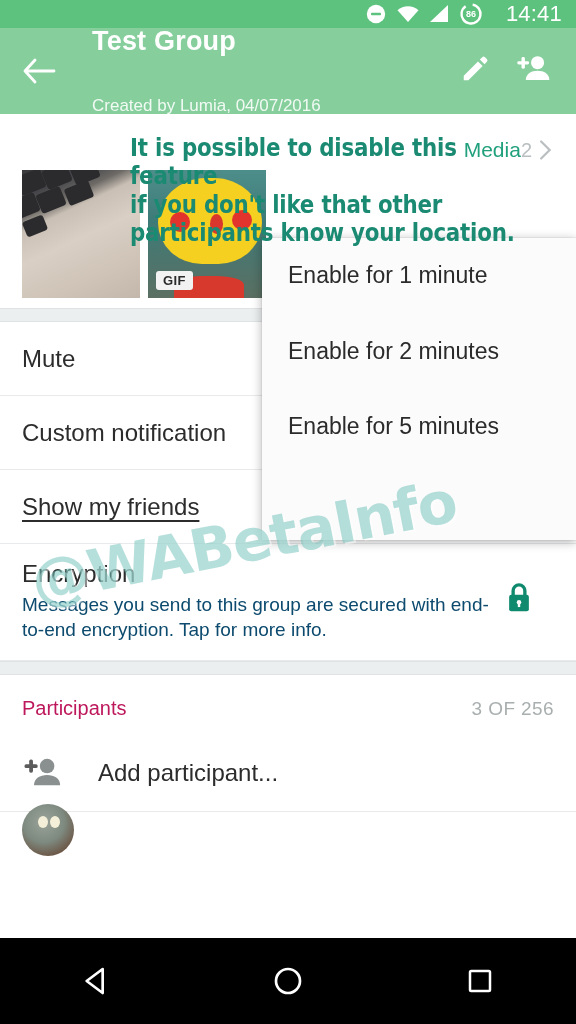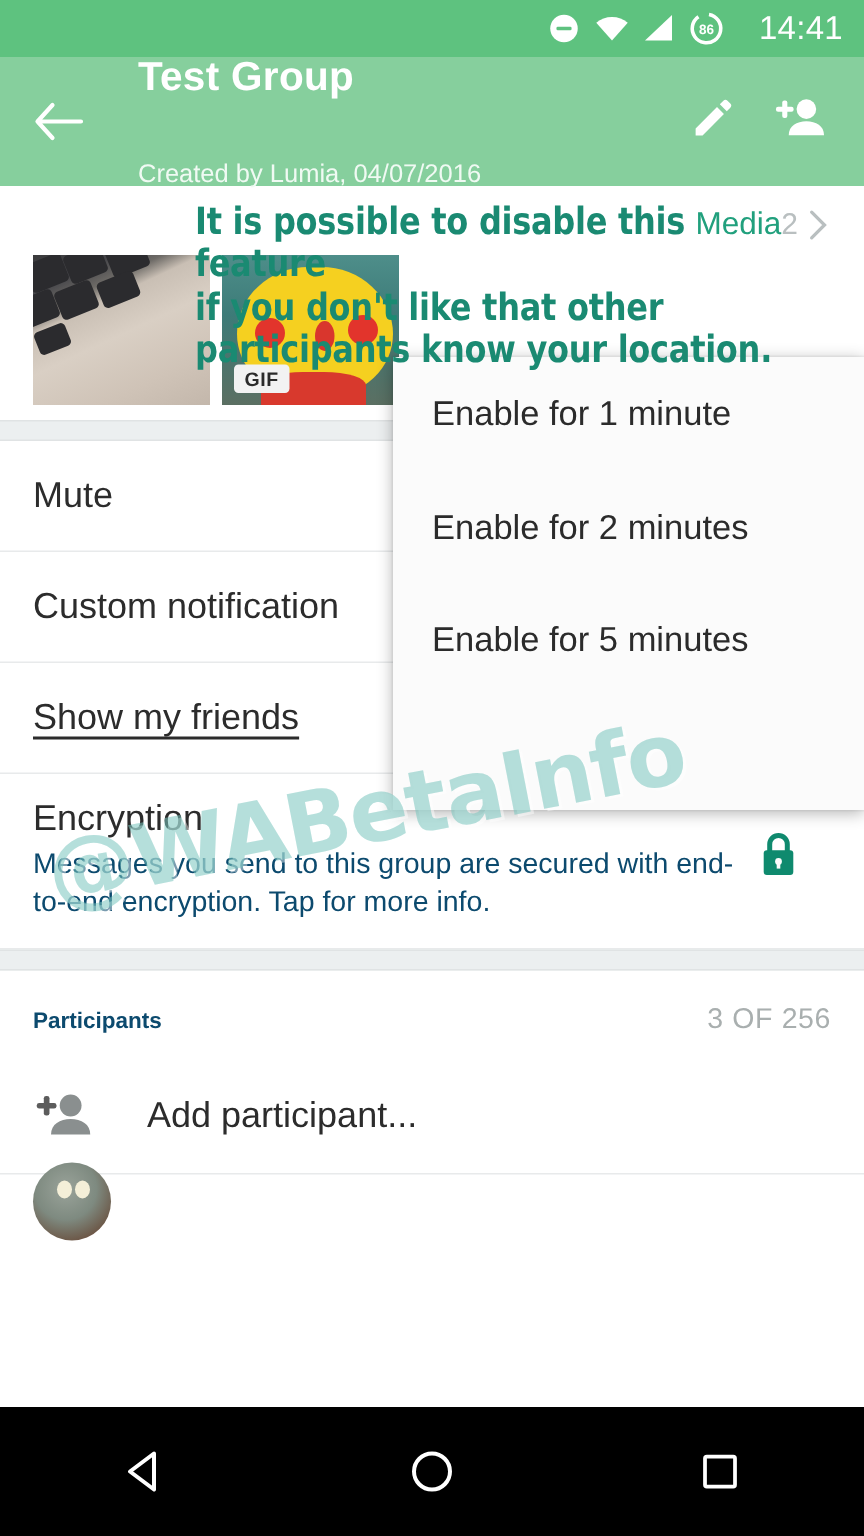--- a/index.html
+++ b/index.html
@@ -6,21 +6,21 @@
   html,body{ width:576px; height:1024px; overflow:hidden; }
   body{
     font-family:"Liberation Sans","DejaVu Sans",sans-serif;
     background:#ffffff;
     position:relative;
     -webkit-font-smoothing:antialiased;
   }
 
   
   .statusbar{
-    height:38px; background:#5ec27f; display:flex; align-items:center;
+    height:28px; background:#5ec27f; display:flex; align-items:center;
     justify-content:flex-end; padding-right:14px; gap:9px;
   }
   .sb-icon{ display:flex; align-items:center; justify-content:center; }
   .sb-time{ color:#ffffff; font-size:22px; font-weight:500; letter-spacing:.2px; margin-left:14px; }
 
   
   .appbar{
     height:86px; background:#86cf9d; display:flex; align-items:center;
     padding:0 16px 0 22px; position:relative;
   }
@@ -36,21 +36,21 @@
   .section-gap{ height:14px; background:#eceff0; border-top:1px solid #e0e3e4; border-bottom:1px solid #e0e3e4;}
 
   
   .media-head{
     display:flex; align-items:center; justify-content:flex-end;
     padding:10px 22px 6px 22px;
   }
   .media-title{ color:#21a07d; font-size:21px; font-weight:500; }
   .media-count{ color:#b9bfc0; font-size:20px; display:flex; align-items:center; gap:6px;}
   .media-row{ display:flex; gap:8px; padding:2px 0 10px 22px; }
-  .thumb{ width:118px; height:100px; position:relative; overflow:hidden; }
+  .thumb{ width:118px; height:128px; position:relative; overflow:hidden; }
   .thumb-keyboard{
     background:
       linear-gradient(155deg,#3a3a3c 0%,#46464a 16%,#6d6a66 26%,#c9bfb4 34%,#d9cfc4 52%,#cfc3b7 78%,#c3b7ab 100%);
   }
   .kb-key{ position:absolute; background:#2b2b2e; border-radius:3px; transform:rotate(-22deg); }
   .thumb-gif{ background:linear-gradient(180deg,#4e8e8a 0%,#3d7b78 40%,#5b6f62 100%); }
   .pika{
     position:absolute; left:10px; top:8px; width:104px; height:86px;
     background:#f5d020; border-radius:46% 46% 42% 42%/52% 52% 48% 48%;
   }
@@ -85,21 +85,21 @@
   .enc-text{ flex:1; }
   .enc-title{ font-size:24px; color:#2c2c2c; margin-bottom:4px; }
   .enc-desc{ font-size:19px; color:#0c4a6e; line-height:1.32; }
   .enc-icon{ width:46px; display:flex; align-items:center; justify-content:center; padding-top:22px;}
 
   
   .part-head{
     display:flex; align-items:center; justify-content:space-between;
     padding:22px 22px 14px 22px;
   }
-  .part-title{ color:#0c4a6e; font-size:15px; font-weight:700; }
+  .part-title{ color:#be185d; font-size:20px; font-weight:400; }
   .part-count{ color:#a9afaf; font-size:19px; letter-spacing:.4px;}
   .add-row{ height:78px; display:flex; align-items:center; padding:0 22px; border-bottom:1px solid #e8eaeb;}
   .add-icon{ width:76px; display:flex; align-items:center; }
   .add-label{ font-size:24px; color:#2c2c2c; }
   .partial-row{ height:36px; display:flex; align-items:center; padding:0 22px; }
   .avatar{
     width:52px; height:52px; border-radius:50%;
     background:radial-gradient(circle at 42% 34%, #9aa39a 0%, #7e8a80 45%, #6d5a4a 75%, #8a2f22 100%);
     position:relative; overflow:hidden;
   }

